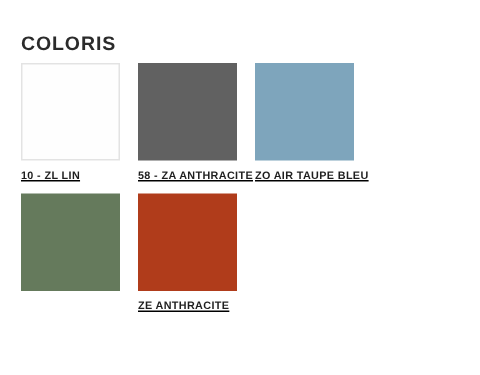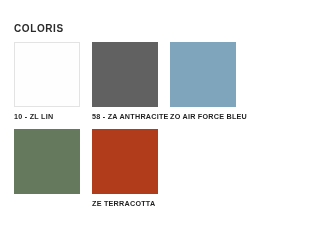--- a/index.html
+++ b/index.html
@@ -17,39 +17,40 @@
     position: relative;
     width: 250px;
     height: 250px;
     background: #ffffff;
     box-sizing: border-box;
   }
   #section-title {
     position: absolute;
     left: 14px;
     top: 22px;
-    font-size: 10px;
+    font-size: 13px;
     font-weight: 700;
     letter-spacing: 0.6px;
     color: #2b2b2b;
     line-height: 13px;
     white-space: nowrap;
   }
   #swatch-grid {
     position: absolute;
     left: 14px;
     top: 42px;
     width: 224px;
     display: grid;
     grid-template-columns: repeat(3, 66px);
     grid-column-gap: 12px;
     grid-row-gap: 8px;
   }
   .swatch-cell {
     width: 66px;
+    text-decoration: underline;
   }
   .swatch-chip {
     width: 66px;
     height: 65px;
     box-sizing: border-box;
     display: block;
   }
   .swatch-chip.bordered {
     border: 1px solid #e3e3e3;
   }
@@ -74,24 +75,24 @@
       <div class="swatch-cell">
         <div class="swatch-chip bordered" style="background-color: rgb(254, 254, 254);"></div>
         <div class="swatch-label">10 - ZL LIN</div>
       </div>
       <div class="swatch-cell">
         <div class="swatch-chip" style="background-color: rgb(97, 97, 97);"></div>
         <div class="swatch-label">58 - ZA ANTHRACITE</div>
       </div>
       <div class="swatch-cell">
         <div class="swatch-chip" style="background-color: rgb(126, 165, 188);"></div>
-        <div class="swatch-label">ZO AIR FORCE BLEU</div>
+        <div class="swatch-label">ZO AIR TAUPE BLEU</div>
       </div>
       <div class="swatch-cell">
         <div class="swatch-chip" style="background-color: rgb(101, 122, 92);"></div>
       </div>
       <div class="swatch-cell">
         <div class="swatch-chip" style="background-color: rgb(176, 60, 27);"></div>
-        <div class="swatch-label">ZE TERRACOTTA</div>
+        <div class="swatch-label">ZE ANTHRACITE</div>
       </div>
     </div>
 
 </div>
 
 </body></html>

